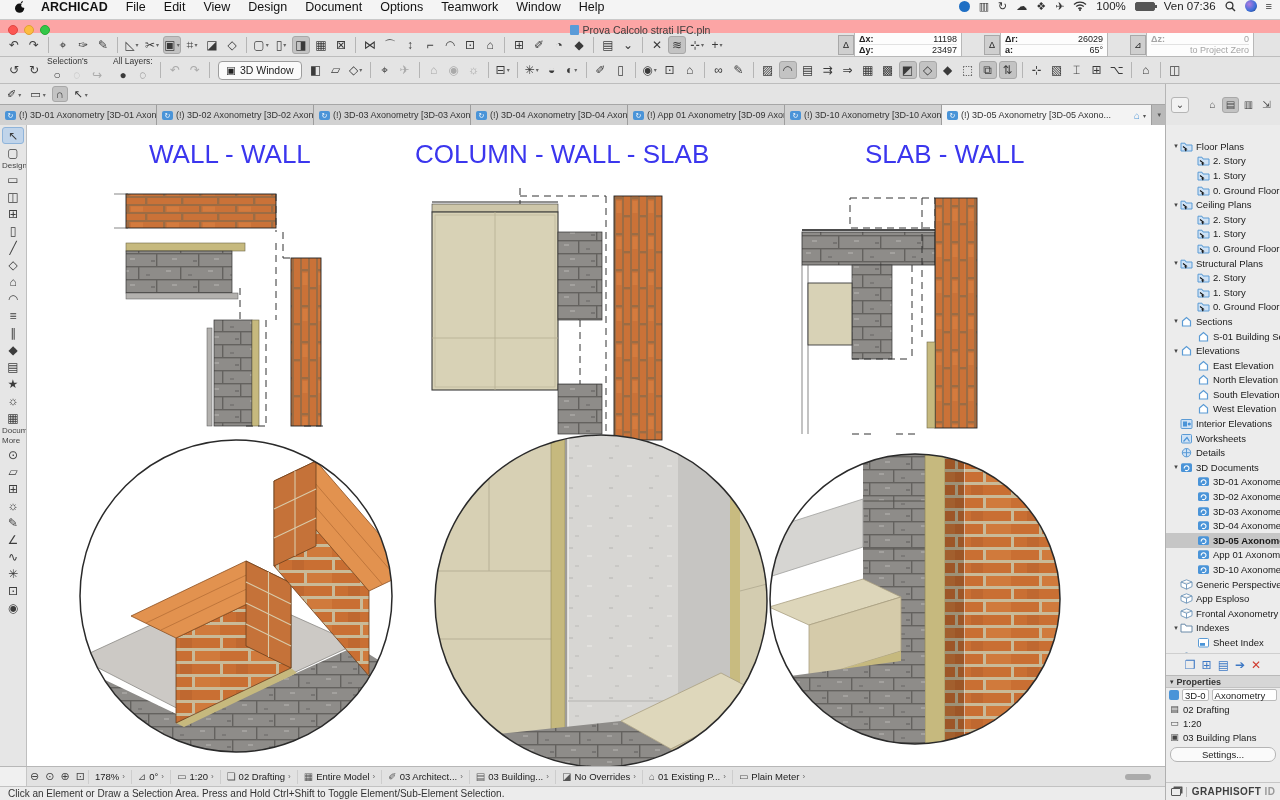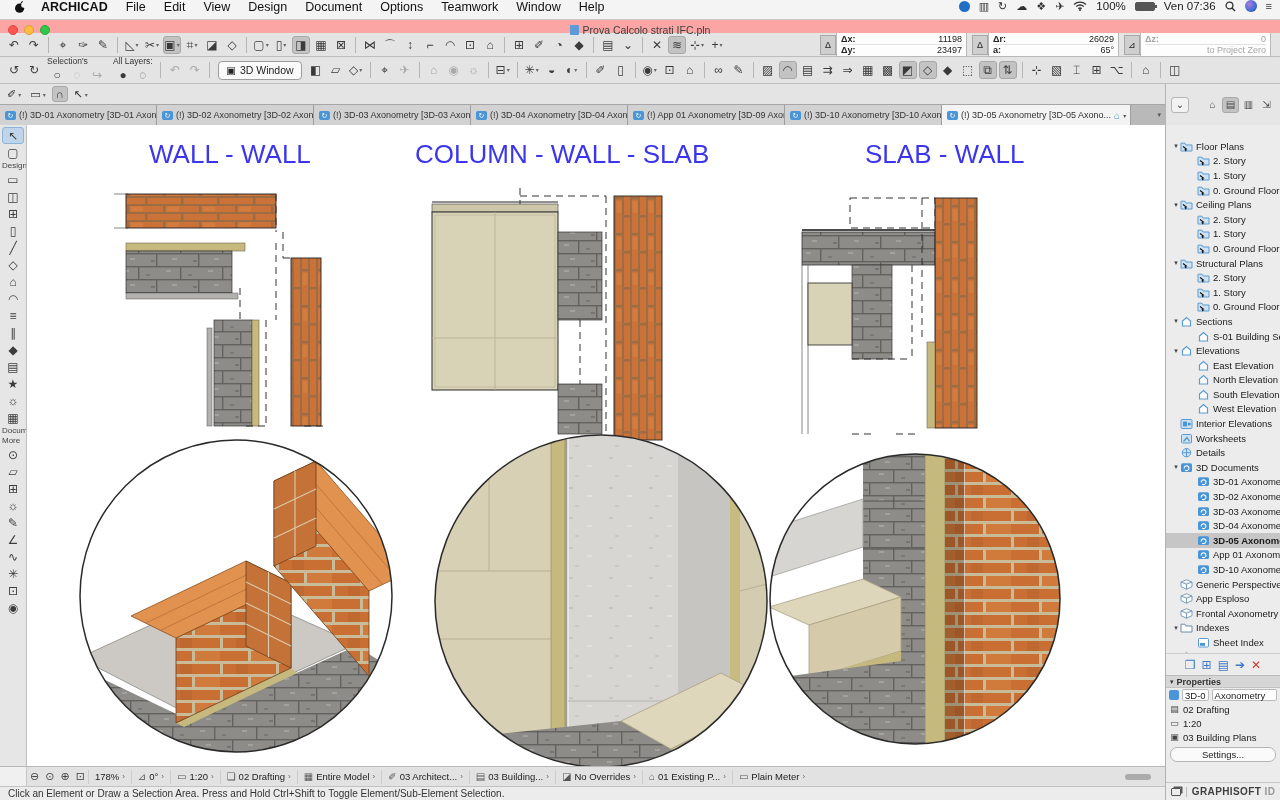--- a/index.html
+++ b/index.html
@@ -34,35 +34,35 @@
   .ico .ch{font-size:6px;color:#666;margin-left:1px;}
   .sepv{width:1px;height:16px;background:#b5b5b5;margin:0 4px;flex:none;}
   .grp{display:flex;flex-direction:column;align-items:flex-start;margin:0 3px;}
   .grp .glab{font-size:8.5px;color:#333;line-height:9px;}
   .grp .gicons{display:flex;}
   .btn3d{display:flex;align-items:center;gap:4px;background:#fafafa;border:1px solid #9d9d9d;border-radius:4px;
     height:19px;padding:0 7px;font-size:10.5px;color:#222;margin:0 4px;}
   .tracker{display:flex;align-items:center;margin-left:auto;}
   .tkbtn{width:16px;height:20px;background:#cfcfcf;border:1px solid #a8a8a8;display:flex;align-items:center;
     justify-content:center;font-size:9px;color:#222;}
-  .tkbox{width:131px;background:#fdfdfd;border:1px solid #b8b8b8;font-size:9px;padding:1px 4px;line-height:10px;margin-right:5px;}
+  .tkbox{width:108px;background:#fdfdfd;border:1px solid #b8b8b8;font-size:9px;padding:1px 4px;line-height:10px;margin-right:22px;}
   .tkrow{display:flex;justify-content:space-between;border-bottom:1px solid #e2e2e2;}
   .tkrow:last-child{border-bottom:none;}
   .tkrow .k{color:#222;font-weight:bold;}
   .tkbox.dim .k,.tkbox.dim .v{color:#a5a5a5;}
   
   .midrow{display:flex;height:41px;background:#e4e4e4;}
   .midleft{width:1165px;display:flex;flex-direction:column;}
   .quickrow{height:20px;display:flex;align-items:center;padding-left:4px;background:#e4e4e4;}
   .qtool{display:flex;align-items:center;height:16px;border-radius:3px;padding:0 3px;margin-right:3px;font-size:11px;color:#333;}
   .qtool.act{background:#c3c3c3;border:1px solid #a8a8a8;}
   .tabrow{height:21px;background:#b9b9b9;display:flex;align-items:stretch;border-top:1px solid #a6a6a6;}
   .tab{width:157px;background:#d2d2d2;border-right:1px solid #9e9e9e;display:flex;align-items:center;gap:3px;
     font-size:9px;color:#333;padding:0 5px;white-space:nowrap;overflow:hidden;}
-  .tab.active{background:#f3f3f3;width:189px;}
+  .tab.active{background:#f3f3f3;width:210px;justify-content:center;}
   .tabicon{flex:none;width:11px;height:9px;background:#4a94d8;border-radius:2px;color:#fff;font-size:7px;
     display:inline-flex;align-items:center;justify-content:center;line-height:1;}
   .tab .thouse{color:#4a94d8;font-size:10px;margin-left:auto;}
   .tab .tch{font-size:6px;color:#555;}
   .tabmore{flex:1;display:flex;align-items:center;justify-content:flex-end;padding-right:4px;font-size:7px;color:#555;}
   .navheader{width:115px;background:#e6e6e6;border-left:1px solid #b5b5b5;display:flex;align-items:center;
     justify-content:space-between;padding:0 5px;}
   .nhbtn{font-size:10px;color:#444;border:1px solid #b5b5b5;background:#f2f2f2;border-radius:3px;height:16px;
     min-width:18px;display:inline-flex;align-items:center;justify-content:center;}
   .nhgroup{display:flex;gap:1px;}

